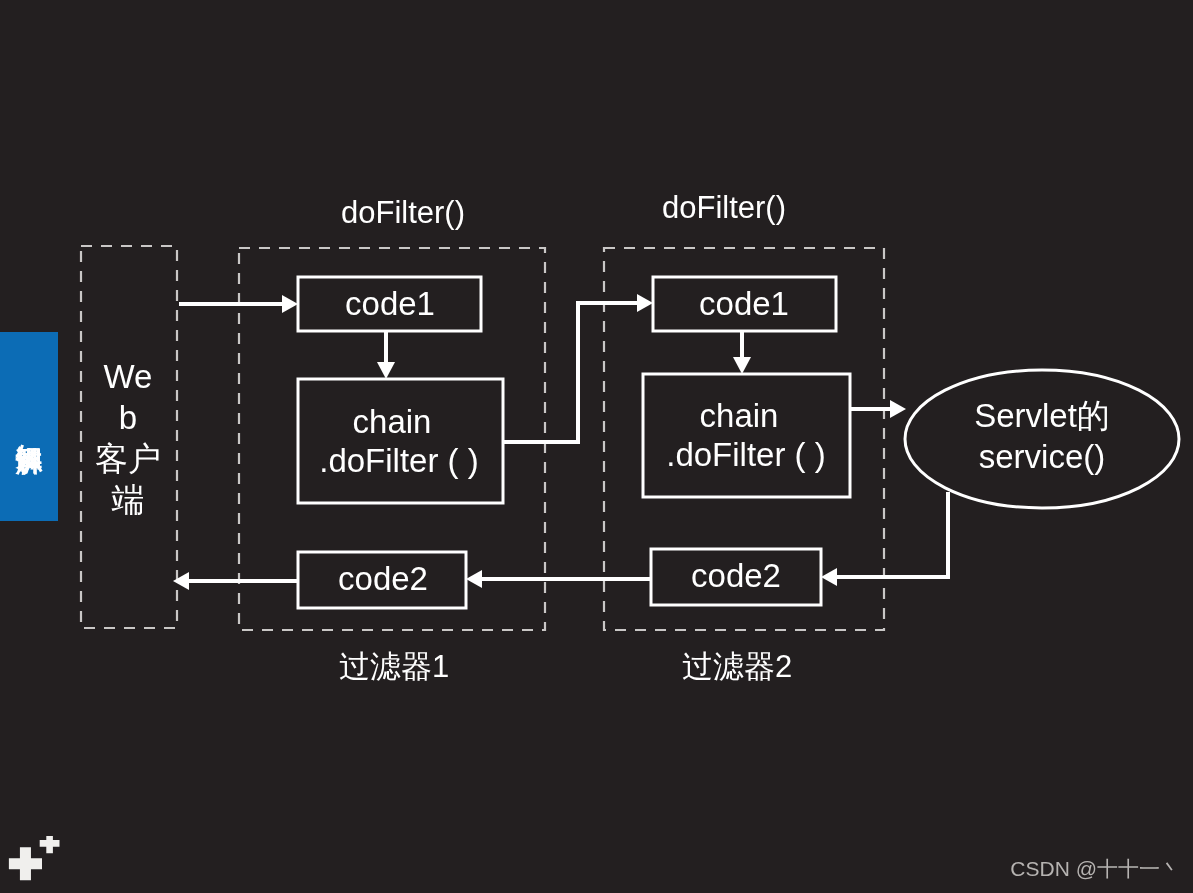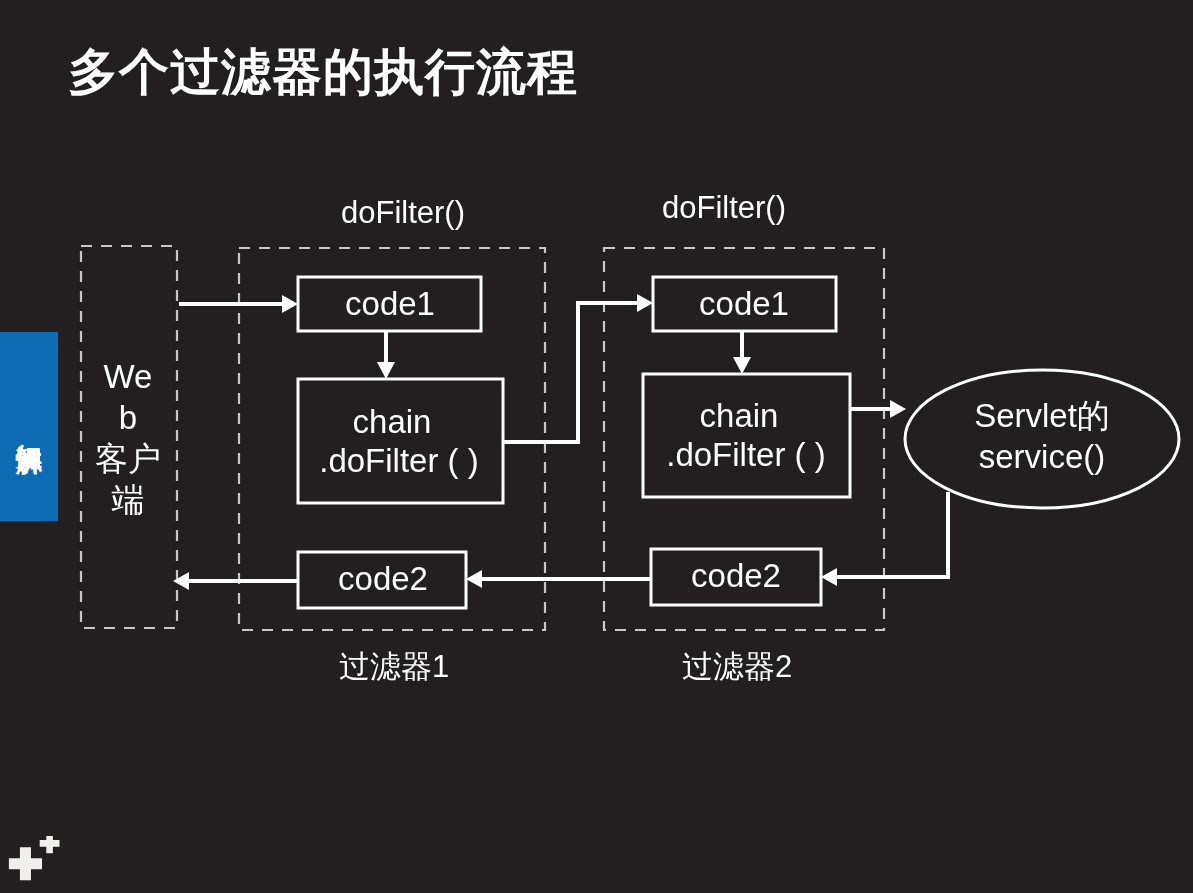--- a/index.html
+++ b/index.html
@@ -104,21 +104,20 @@
     color: #b6b3b1;
     font-size: 21px;
     white-space: nowrap;
   }
 </style>
 </head>
 <body>
 
 <div class="slide">
 
-  <div class="page-title">多个过滤器的执行流程</div>
 
   <div class="side-badge">
     <span class="vtext">知识讲解</span>
   </div>
 
   <svg class="diagram" width="1193" height="760" viewBox="0 0 1193 760">
 
     <rect class="dashbox" x="81" y="246" width="96" height="382"></rect>
     <rect class="dashbox" x="239" y="248" width="306" height="382"></rect>
     <rect class="dashbox" x="604" y="248" width="280" height="382"></rect>
@@ -181,13 +180,14 @@
 
     <text class="svgtext t-label" x="394" y="669">过滤器1</text>
     <text class="svgtext t-label" x="737" y="669">过滤器2</text>
   </svg>
 
   <svg class="logo" viewBox="0 0 68 52">
     <path d="M14 22 L26 22 L26 10 L38 10 L38 22 L50 22 L50 34 L38 34 L38 46 L26 46 L26 34 L14 34 Z" fill="#f0efed" transform="translate(-8,2) scale(0.92)"></path>
     <path d="M14 22 L26 22 L26 10 L38 10 L38 22 L50 22 L50 34 L38 34 L38 46 L26 46 L26 34 L14 34 Z" fill="#f0efed" transform="translate(28,-8) scale(0.55)"></path>
   </svg>
 
+  <div class="watermark">CSDN @十十一丶</div>
 </div>
 
 </body></html>

